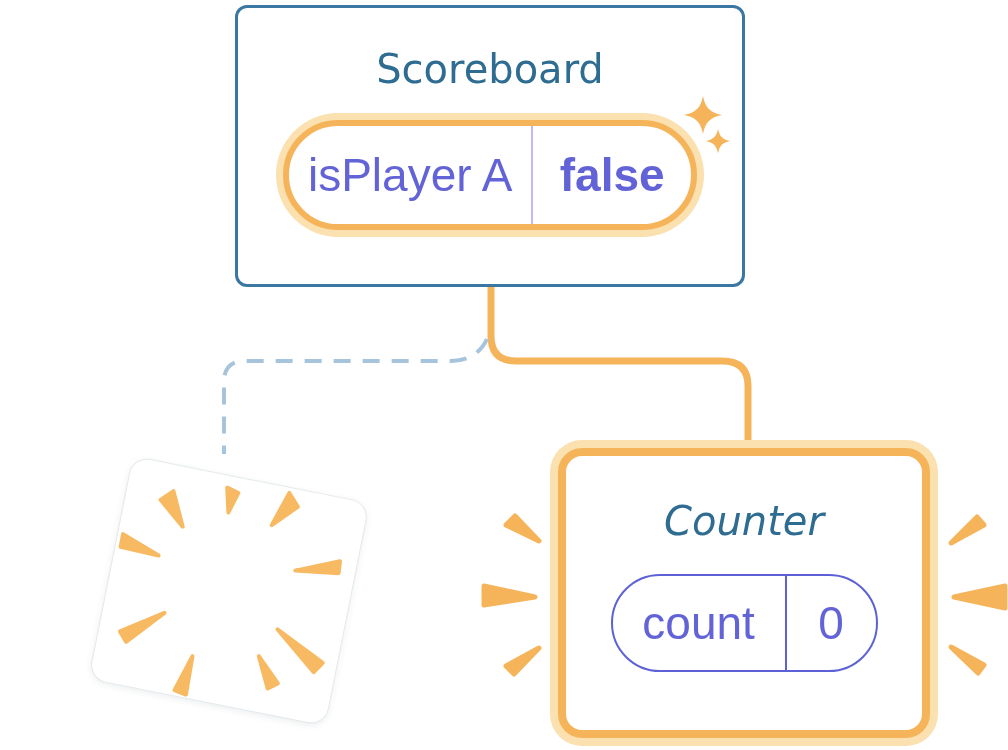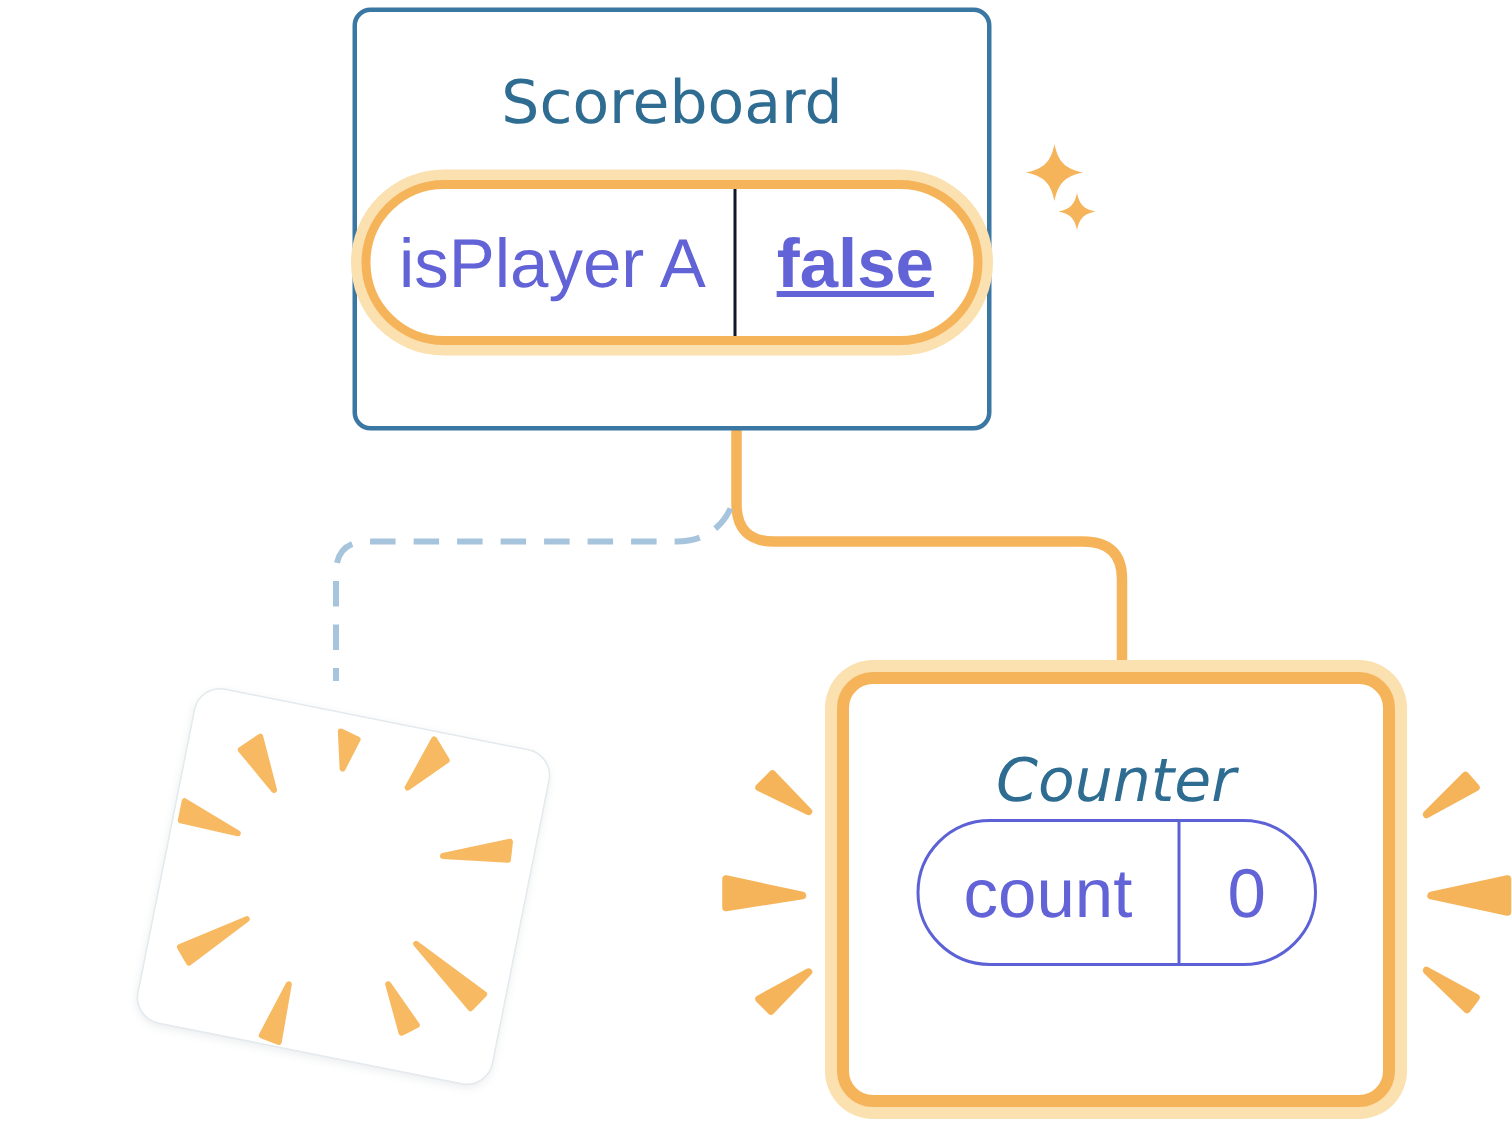--- a/index.html
+++ b/index.html
@@ -8,21 +8,21 @@
     overflow:hidden;font-family:"Liberation Sans",sans-serif;
   }
   svg.overlay{position:absolute;left:0;top:0;width:1008px;height:750px;pointer-events:none;}
 
   
   .comp-card{
     position:absolute;background:#ffffff;box-sizing:border-box;
     display:flex;flex-direction:column;align-items:center;
   }
   .scoreboard{
-    left:235px;top:5px;width:426px;height:282px;
+    left:235px;top:5px;width:510px;height:282px;
     border:3px solid #3B77A3;border-radius:12px;
   }
   .counter{
     left:558px;top:448px;width:372px;height:290px;
     border:8px solid #F6B45A;border-radius:24px;
     box-shadow:0 0 0 8px #FBE0B0;
   }
   .comp-title{
     font-family:"DejaVu Sans",sans-serif;
     color:#2E6C92;font-size:40px;line-height:50px;font-weight:400;
@@ -36,24 +36,24 @@
   }
   .pill .cell{
     display:flex;align-items:center;justify-content:center;
     color:#6363D8;font-size:46px;white-space:nowrap;
   }
   .pill-highlight{
     margin-top:26px;width:414px;height:110px;
     border:6px solid #F6B45A;border-radius:60px;
     box-shadow:0 0 0 7px #FBE0B0;
   }
-  .pill-highlight .cell-name{flex:0 0 60.3%;border-right:2px solid #0f172a;}
-  .pill-highlight .cell-value{flex:1;font-weight:700;text-decoration:underline;}
+  .pill-highlight .cell-name{flex:0 0 60.3%;border-right:2px solid #c4b5fd;}
+  .pill-highlight .cell-value{flex:1;font-weight:700;}
   .pill-plain{
-    width:267px;height:98px;
+    margin-top:28px;width:267px;height:98px;
     border:2px solid #5C62D6;border-radius:50px;
   }
   .pill-plain .cell-name{flex:0 0 65.5%;border-right:2px solid #5C62D6;}
   .pill-plain .cell-value{flex:1;}
 
   
   .sparkle{position:absolute;}
   .sparkle-large{left:683px;top:95px;width:40px;height:40px;}
   .sparkle-small{left:705px;top:128px;width:26px;height:26px;}
 

